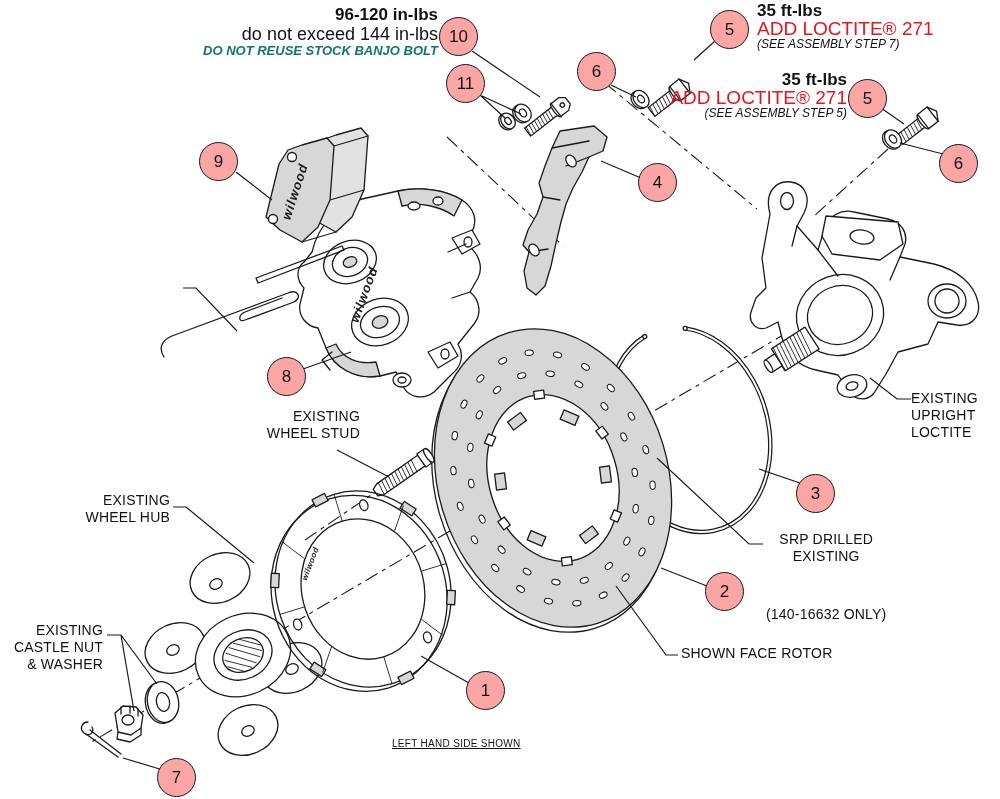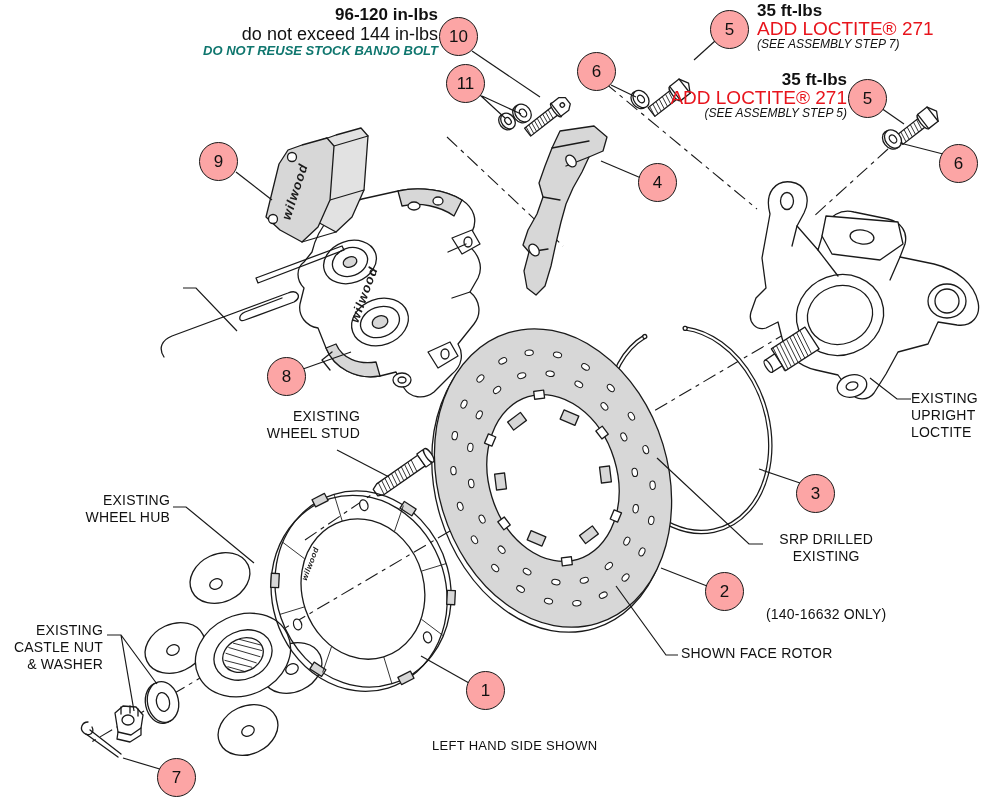--- a/index.html
+++ b/index.html
@@ -16,21 +16,21 @@
   .brand{font:italic 700 13px "Liberation Sans",sans-serif;fill:#1a1a1a;letter-spacing:1px;}
   .brand.small{font-size:8px;letter-spacing:.5px;}
   .lbl{position:absolute;font-size:14px;line-height:17px;letter-spacing:.2px;white-space:nowrap;}
   .ra{text-align:right;}
   .note{position:absolute;white-space:nowrap;}
   .nt-big{font-weight:700;font-size:17px;line-height:20px;}
   .nt-med{font-size:18px;line-height:18px;}
   .nt-it{font-style:italic;font-size:12px;line-height:15px;}
   .nt-warn{font-style:italic;font-weight:700;font-size:13px;line-height:16px;color:#0f766e;}
   .nt-red{font-weight:400;font-size:19px;line-height:16px;color:#e8141c;}
-  .caption{position:absolute;font-size:13px;letter-spacing:.3px;white-space:nowrap;margin-left:40px;}
+  .caption{position:absolute;font-size:10px;letter-spacing:.3px;text-decoration:underline;white-space:nowrap;}
   .srp-bold{font-weight:400;margin-top:41px;}
   .co{position:absolute;width:37px;height:37px;border:1.7px solid #1a1a1a;border-radius:50%;
       background:#fca5a5;display:flex;align-items:center;justify-content:center;
       font-size:17px;line-height:1;box-sizing:content-box;}
 </style>
 </head>
 <body>
 
 <div class="stage">
 

